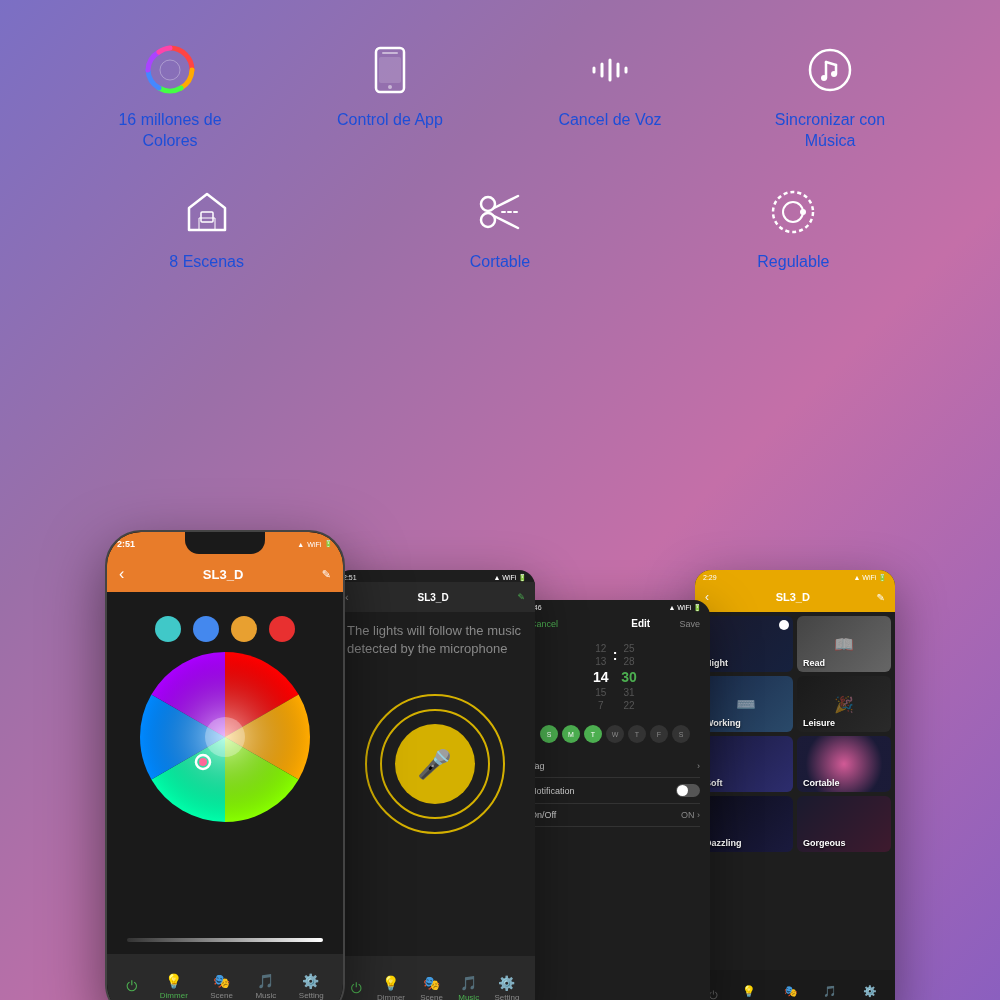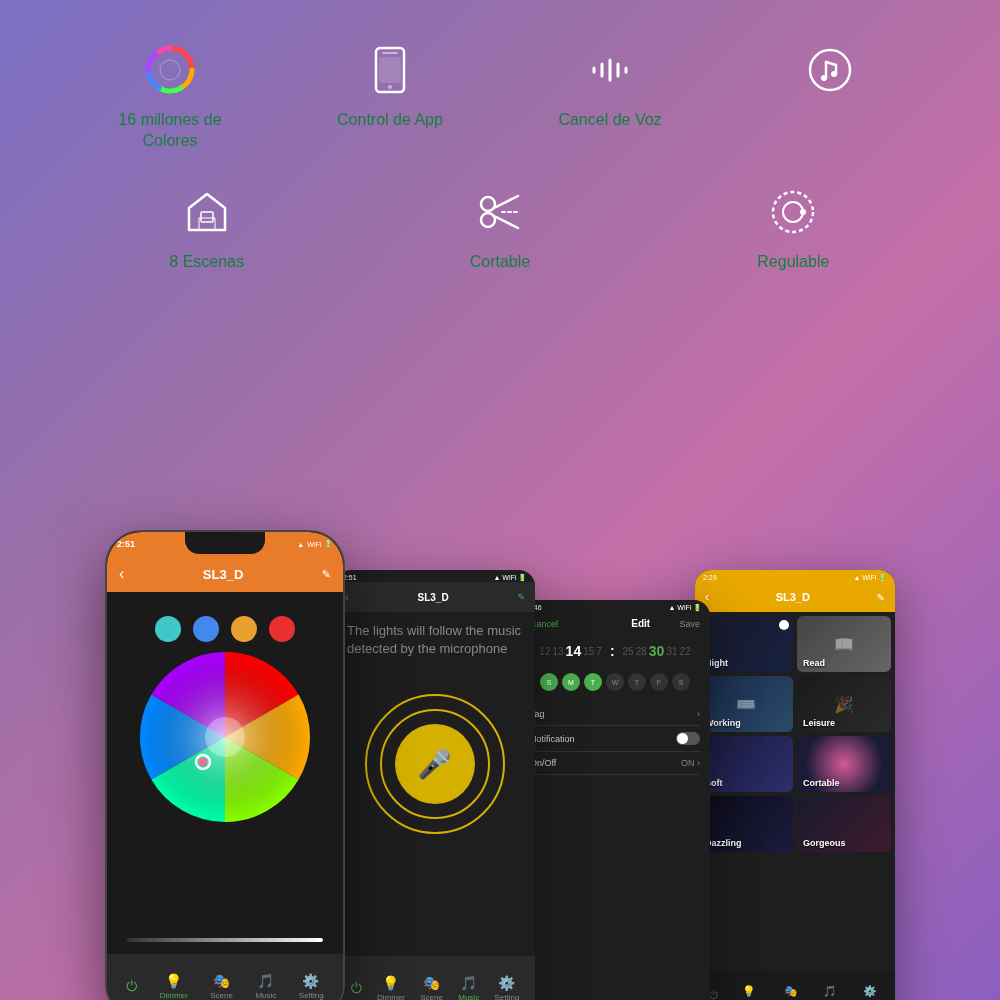--- a/index.html
+++ b/index.html
@@ -43,21 +43,21 @@
       justify-content: center;
     }
 
     .feature-icon svg {
       width: 52px;
       height: 52px;
     }
 
     .feature-label {
       font-size: 16px;
-      color: #15803d;
+      color: #1d4ed8;
       line-height: 1.3;
     }
 
     .features-bottom {
       display: flex;
       justify-content: space-around;
       padding: 10px 60px 20px;
       align-items: flex-start;
     }
 
@@ -368,21 +368,21 @@
 
     .time-picker {
       display: flex;
       justify-content: center;
       gap: 4px;
       padding: 8px 0;
     }
 
     .time-col {
       display: flex;
-      flex-direction: row;
+      flex-direction: column;
       align-items: center;
       gap: 2px;
     }
 
     .time-val {
       font-size: 12px;
       color: white;
       font-weight: 500;
     }
 
@@ -632,20 +632,21 @@
       <div class="feature-icon">
         <svg viewBox="0 0 52 52" fill="none" xmlns="http://www.w3.org/2000/svg">
           <circle cx="26" cy="26" r="20" stroke="white" stroke-width="2.5" fill="none"></circle>
           <path d="M22 18 L22 34" stroke="white" stroke-width="2.5" stroke-linecap="round"></path>
           <path d="M22 18 L32 21" stroke="white" stroke-width="2.5" stroke-linecap="round"></path>
           <path d="M32 21 L32 30" stroke="white" stroke-width="2.5" stroke-linecap="round"></path>
           <circle cx="20" cy="34" r="3" fill="white"></circle>
           <circle cx="30" cy="30" r="3" fill="white"></circle>
         </svg>
       </div>
+      <span class="feature-label">Sincronizar con Música</span>
     </div>
   </div>
 
   <div class="features-bottom">
 
     <div class="feature-item">
       <div class="feature-icon">
         <svg viewBox="0 0 52 52" fill="none" xmlns="http://www.w3.org/2000/svg">
           <path d="M8 22 L26 8 L44 22 L44 44 L8 44 Z" stroke="white" stroke-width="2.5" fill="none" stroke-linejoin="round"></path>
           <line x1="18" y1="32" x2="18" y2="44" stroke="white" stroke-width="2" opacity="0.5"></line>

